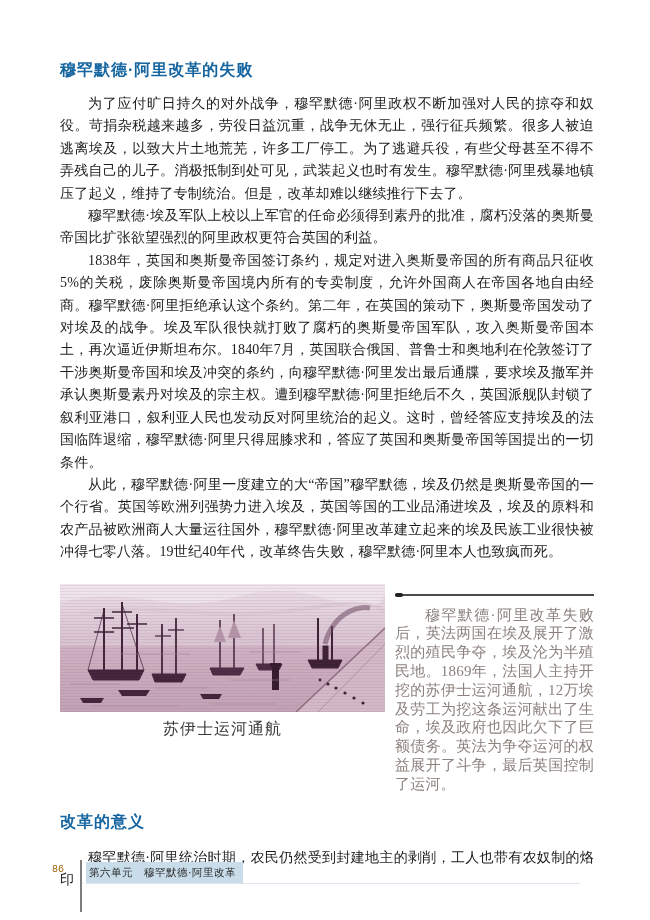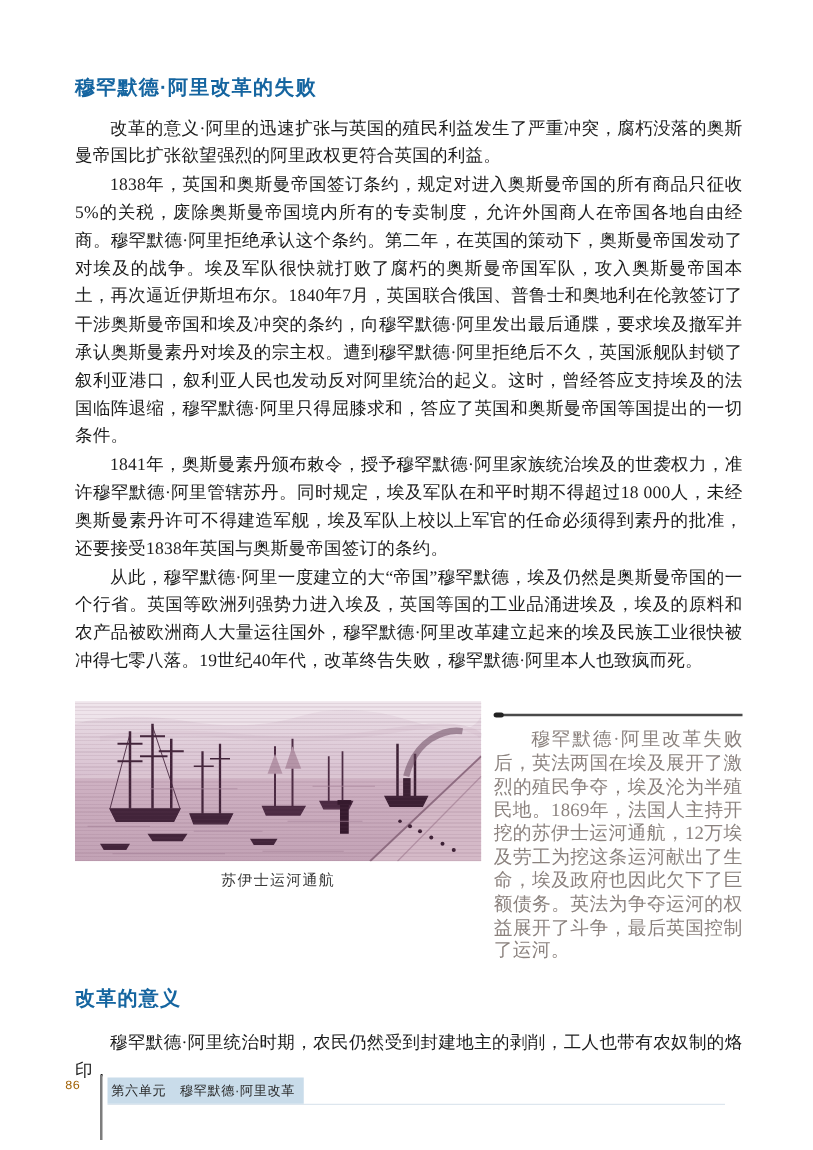--- a/index.html
+++ b/index.html
@@ -23,21 +23,21 @@
   
   .figure-row{display:flex;margin-top:20px;align-items:flex-start;}
   .figure-block{width:325px;flex:0 0 325px;}
   .engraving-wrap{position:relative;width:325px;height:128px;}
   .engraving-wrap svg{display:block;}
   .engraving-texture{
     position:absolute;inset:0;pointer-events:none;
     background:repeating-linear-gradient(0deg,rgba(110,70,95,0.10) 0 1px,rgba(255,255,255,0) 1px 3px);
   }
   .figure-caption{
-    margin-top:7px;text-align:center;font-size:12px;color:#3a3a3a;
+    margin-top:7px;text-align:center;font-size:16px;color:#3a3a3a;
     letter-spacing:1px;
   }
   .sidenote{width:199px;margin-left:10px;padding-top:10px;}
   .sidenote-divider{
     position:relative;height:2px;background:#4a4a4a;width:199px;margin-bottom:10px;
   }
   .sidenote-divider::before{
     content:"";position:absolute;left:0;top:-1px;width:8px;height:4px;
     background:#222;border-radius:2px;
   }
@@ -71,23 +71,23 @@
 </style>
 </head>
 <body>
 
 <div class="page">
 
   <div class="main">
 
     <h2 class="section-heading">穆罕默德·阿里改革的失败</h2>
 
-    <p class="body-para">改革的意义·阿里的迅速扩张与英国的殖民利益发生了严重冲突，腐朽没落的奥斯曼帝国比扩张欲望强烈的阿里政权更符合英国的利益。</p>
+    <p class="body-para">为了应付旷日持久的对外战争，穆罕默德·阿里政权不断加强对人民的掠夺和奴役。苛捐杂税越来越多，劳役日益沉重，战争无休无止，强行征兵频繁。很多人被迫逃离埃及，以致大片土地荒芜，许多工厂停工。为了逃避兵役，有些父母甚至不得不弄残自己的儿子。消极抵制到处可见，武装起义也时有发生。穆罕默德·阿里残暴地镇压了起义，维持了专制统治。但是，改革却难以继续推行下去了。</p>
+    <p class="body-para">穆罕默德·埃及军队上校以上军官的任命必须得到素丹的批准，腐朽没落的奥斯曼帝国比扩张欲望强烈的阿里政权更符合英国的利益。</p>
     <p class="body-para">1838年，英国和奥斯曼帝国签订条约，规定对进入奥斯曼帝国的所有商品只征收5%的关税，废除奥斯曼帝国境内所有的专卖制度，允许外国商人在帝国各地自由经商。穆罕默德·阿里拒绝承认这个条约。第二年，在英国的策动下，奥斯曼帝国发动了对埃及的战争。埃及军队很快就打败了腐朽的奥斯曼帝国军队，攻入奥斯曼帝国本土，再次逼近伊斯坦布尔。1840年7月，英国联合俄国、普鲁士和奥地利在伦敦签订了干涉奥斯曼帝国和埃及冲突的条约，向穆罕默德·阿里发出最后通牒，要求埃及撤军并承认奥斯曼素丹对埃及的宗主权。遭到穆罕默德·阿里拒绝后不久，英国派舰队封锁了叙利亚港口，叙利亚人民也发动反对阿里统治的起义。这时，曾经答应支持埃及的法国临阵退缩，穆罕默德·阿里只得屈膝求和，答应了英国和奥斯曼帝国等国提出的一切条件。</p>
-    <p class="body-para">1841年，奥斯曼素丹颁布敕令，授予穆罕默德·阿里家族统治埃及的世袭权力，准许穆罕默德·阿里管辖苏丹。同时规定，埃及军队在和平时期不得超过18 000人，未经奥斯曼素丹许可不得建造军舰，埃及军队上校以上军官的任命必须得到素丹的批准，还要接受1838年英国与奥斯曼帝国签订的条约。</p>
     <p class="body-para">从此，穆罕默德·阿里一度建立的大“帝国”穆罕默德，埃及仍然是奥斯曼帝国的一个行省。英国等欧洲列强势力进入埃及，英国等国的工业品涌进埃及，埃及的原料和农产品被欧洲商人大量运往国外，穆罕默德·阿里改革建立起来的埃及民族工业很快被冲得七零八落。19世纪40年代，改革终告失败，穆罕默德·阿里本人也致疯而死。</p>
 
     <div class="figure-row">
       <div class="figure-block">
         <div class="engraving-wrap">
           <svg viewBox="0 0 325 128" width="325" height="128">
             <defs>
               <linearGradient id="sky" x1="0" y1="0" x2="0" y2="1">
                 <stop offset="0" stop-color="#ebdfe7"></stop>
                 <stop offset="1" stop-color="#d8c1d0"></stop>

